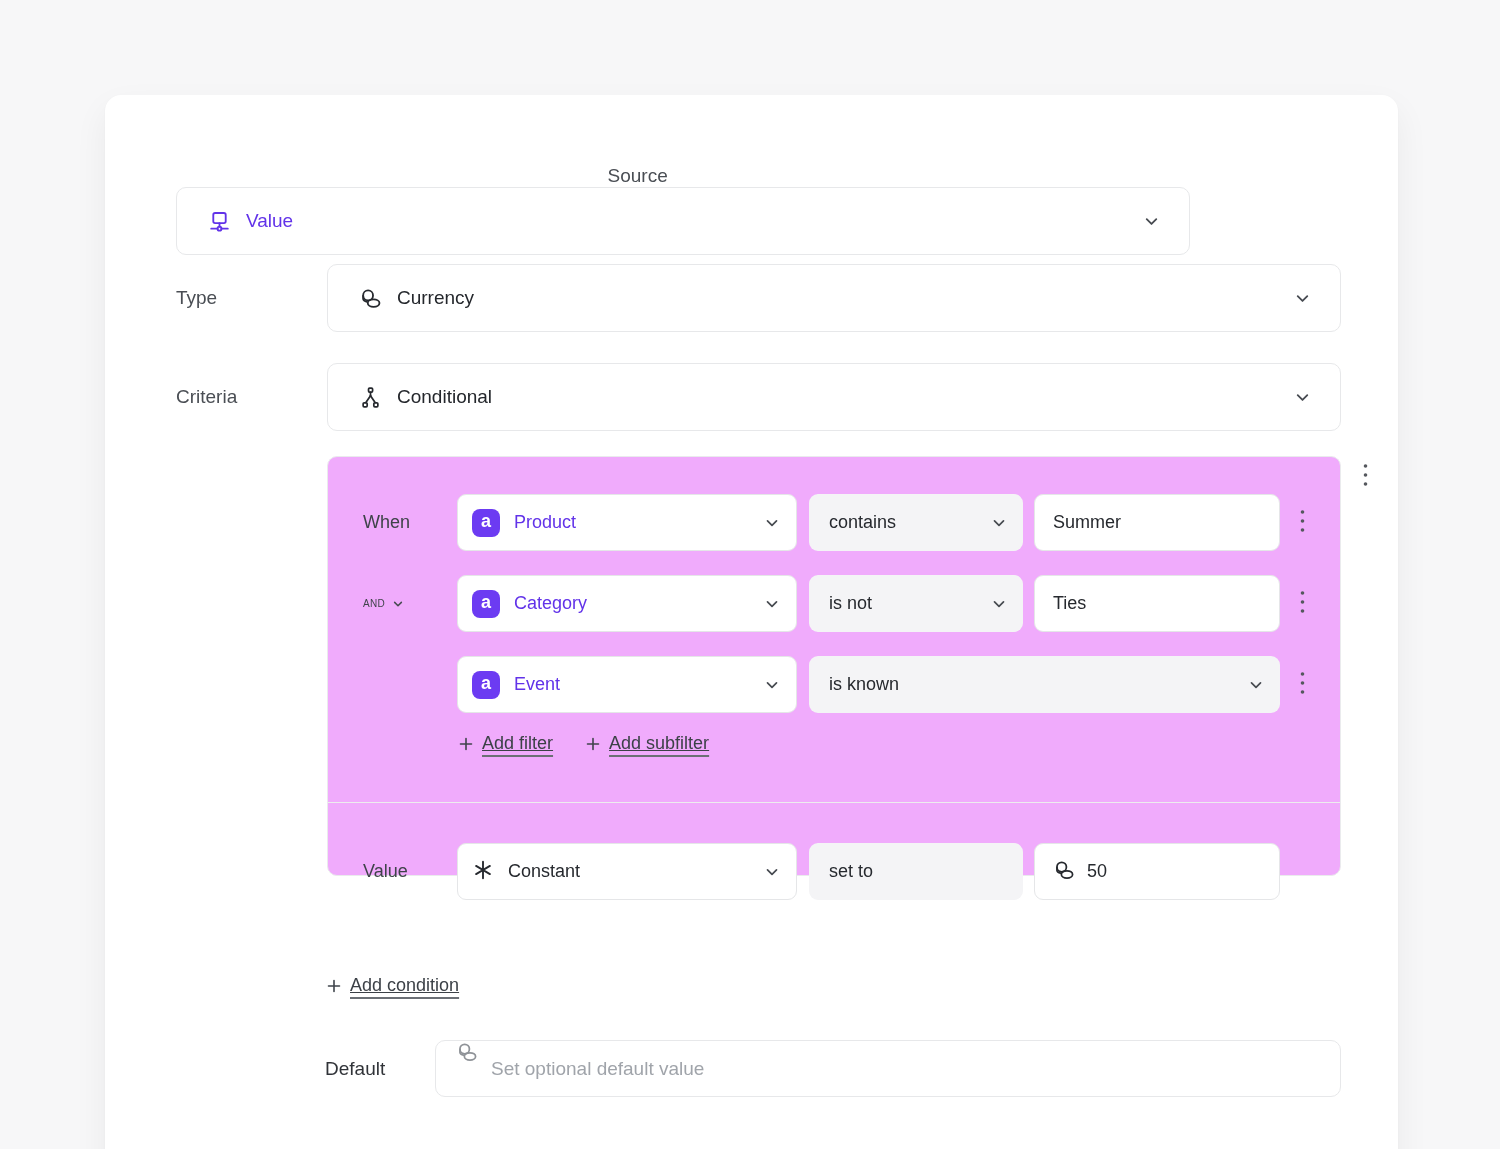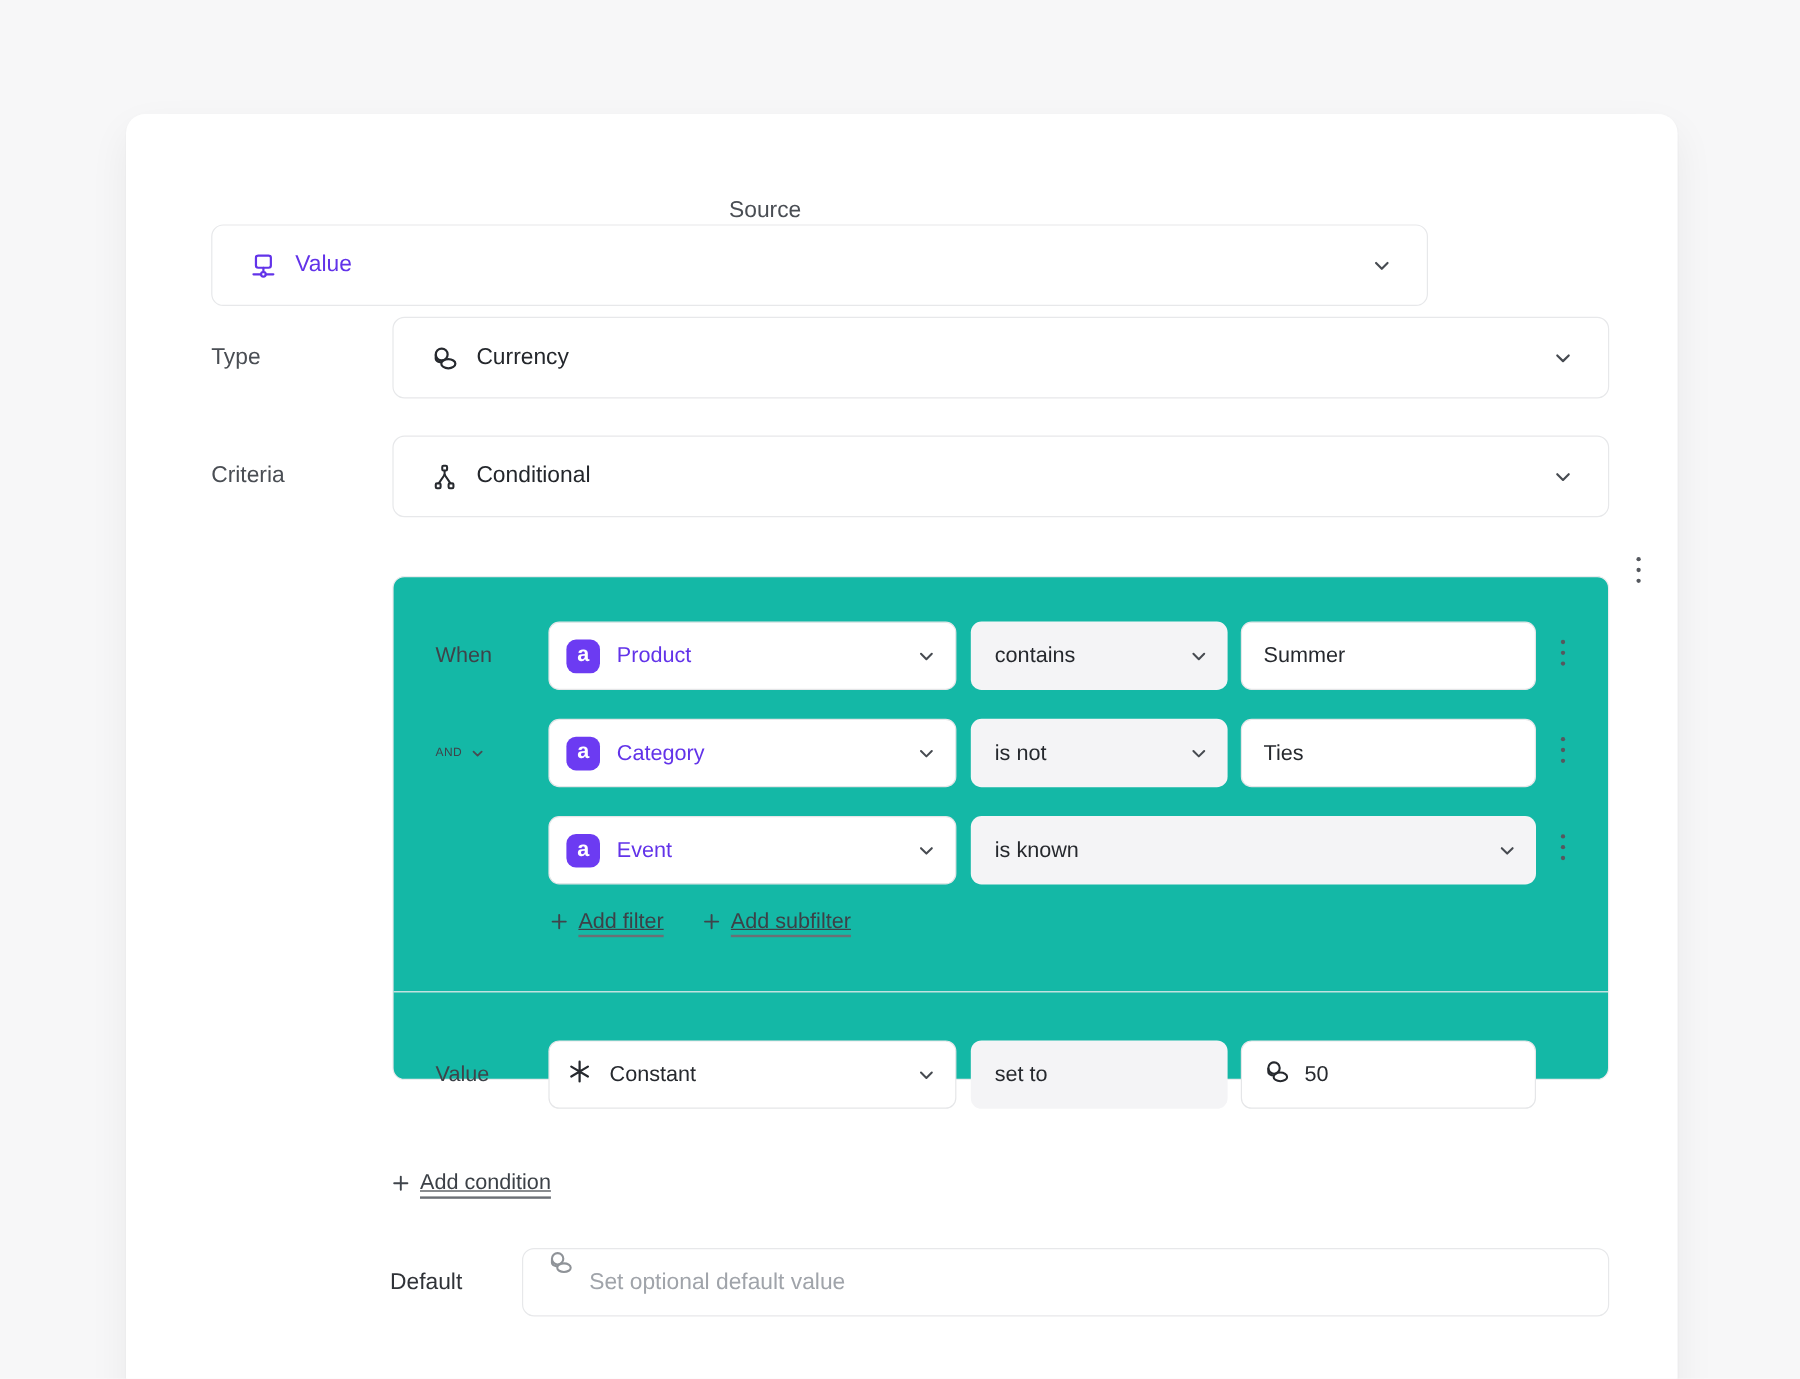--- a/index.html
+++ b/index.html
@@ -44,22 +44,21 @@
   .select-lg .sel-icon { margin-right: 15px; display: flex; }
   .sel-text { font-size: 19px; color: #24272c; }
   .sel-text.purple { color: #6233e9; }
   .chev { margin-left: auto; flex: none; }
   
   .cond-card {
     position: absolute; left: 222px; top: 361px;
     width: 1014px; height: 420px;
     border: 1px solid #eaebed;
     border-radius: 10px;
-    background: #14b8a6;
-    margin-top: 24px;
+    background: #f0abfc;
   }
   .card-kebab { position: absolute; left: 1254px; top: 366px; cursor: pointer; padding: 2px 4px; }
   .cond-row {
     position: absolute; left: 0; right: 0;
     display: flex; align-items: center;
     height: 57px;
   }
   .row-1 { top: 37px; }
   .row-2 { top: 118px; }
   .row-3 { top: 199px; }

